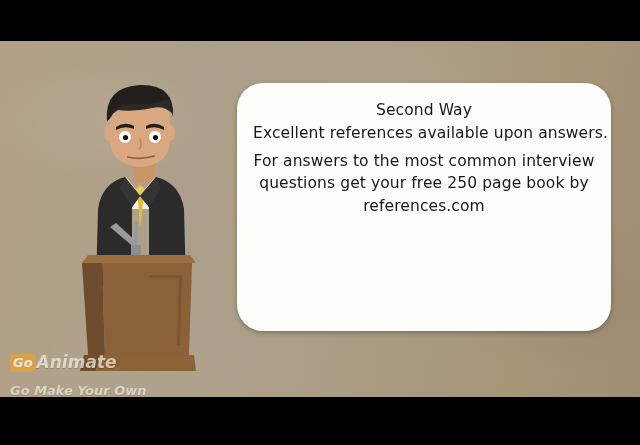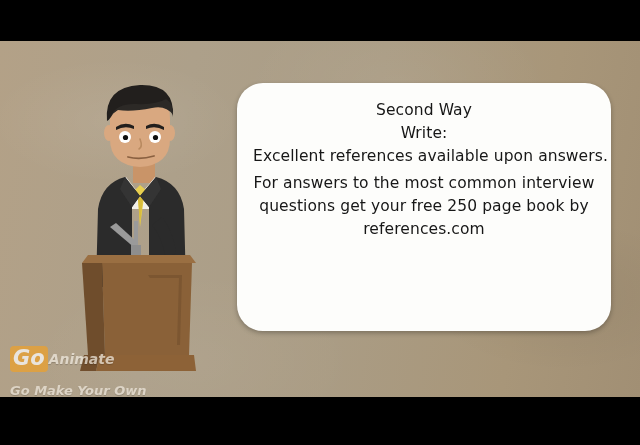--- a/index.html
+++ b/index.html
@@ -119,31 +119,31 @@
     align-items: center;
     gap: 1px;
   }
   #watermark-go {
     display: inline-block;
     background: #eda12c;
     color: #ffffff;
     font-family: "DejaVu Sans", sans-serif;
     font-weight: bold;
     font-style: italic;
-    font-size: 21px;
+    font-size: 13px;
     line-height: 1;
     padding: 2px 3px 3px 3px;
     border-radius: 4px;
   }
   #watermark-animate {
     color: #f2ece2;
     font-family: "DejaVu Sans", sans-serif;
     font-weight: bold;
     font-style: italic;
-    font-size: 14px;
+    font-size: 17px;
     line-height: 1;
     text-shadow: 0 1px 1px rgba(0,0,0,.25);
   }
   #watermark-tagline {
     margin-top: 12px;
     color: #efe8dd;
     font-family: "DejaVu Sans", sans-serif;
     font-weight: bold;
     font-style: italic;
     font-size: 13px;
@@ -218,21 +218,20 @@
         <path d="M72 54 L106 54 L104 124 L101 124 L103 57 L74 57 Z" fill="#7a5531" opacity=".9"></path>
 
         <path d="M24 134 L118 134 L120 150 L20 150 Z" fill="#8d6237"></path>
         <path d="M8 134 L24 134 L20 150 L4 150 Z" fill="#714e2d"></path>
       </svg>
     </div>
 
     <div id="text-card">
       <div id="card-block-top" class="card-text">
         <span class="card-line">Second Way</span>
-        <span class="card-line">Write:</span>
         <span class="card-line">Excellent references available upon answers.</span>
       </div>
       <div id="card-block-bottom" class="card-text">
         <span class="card-line">For answers to the most common interview</span>
         <span class="card-line">questions get your free 250 page book by</span>
         <span class="card-line">references.com</span>
       </div>
     </div>
 
     <div id="watermark">

